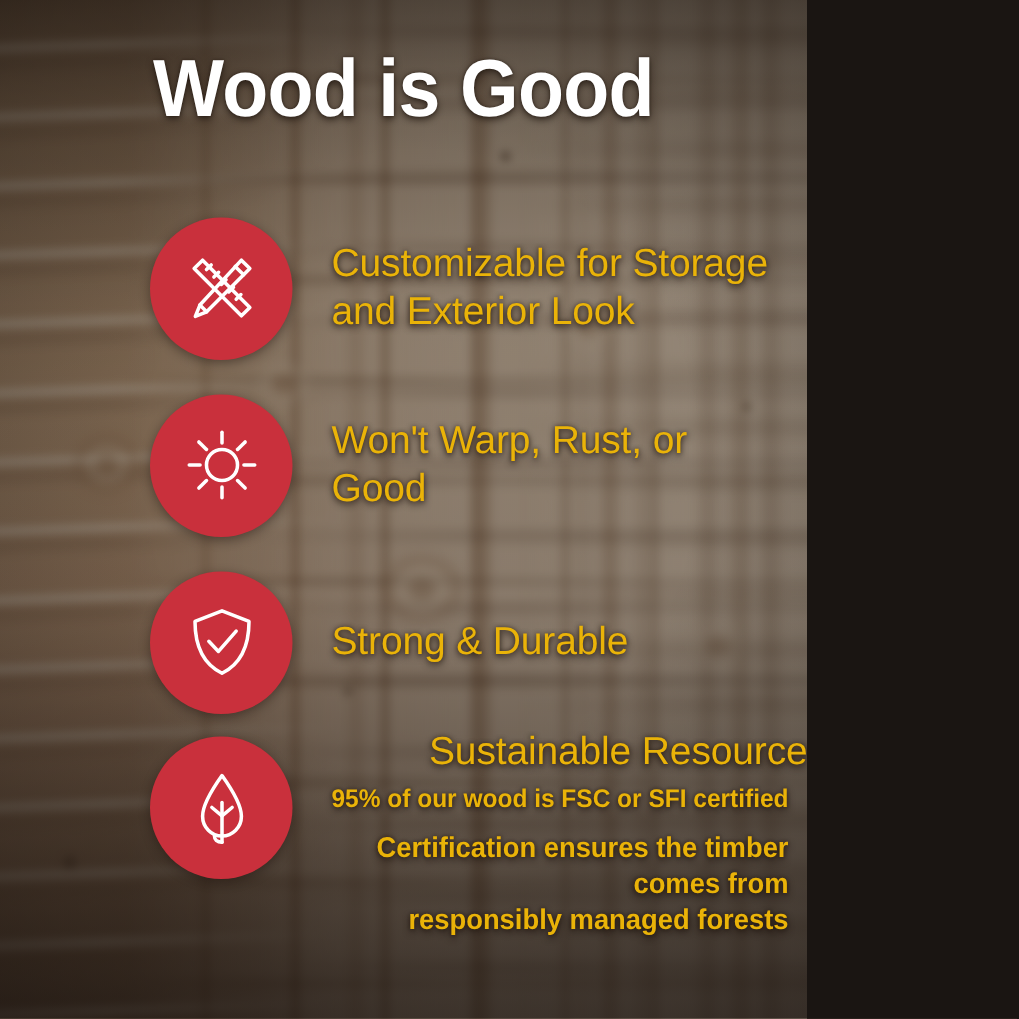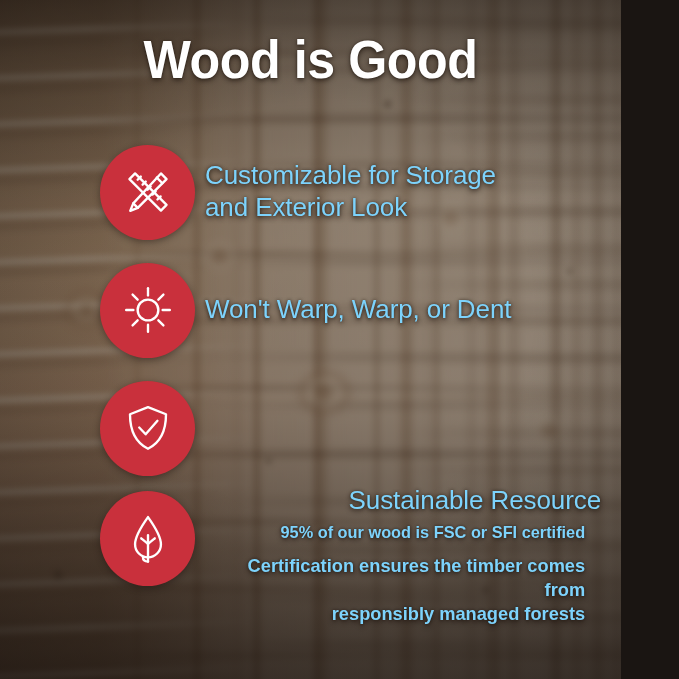--- a/index.html
+++ b/index.html
@@ -7,21 +7,21 @@
     padding: 0;
     background: #1a1512;
   }
   body {
     font-family: "Liberation Sans", sans-serif;
     -webkit-font-smoothing: antialiased;
   }
 
   #poster {
     position: relative;
-    width: 621px;
+    width: 538px;
     height: 679px;
     overflow: hidden;
     background: #6b5848;
     isolation: isolate;
   }
 
   
   .bg-layer {
     position: absolute;
     inset: -40px;
@@ -211,22 +211,22 @@
   }
   .badge svg * {
     stroke: #ffffff;
     fill: none;
     stroke-width: 2.1;
     stroke-linecap: round;
     stroke-linejoin: round;
   }
 
   .row-text {
-    margin-left: 10px;
-    color: #7dd3fc;
+    margin-left: 26px;
+    color: #eab308;
   }
 
   .headline {
     font-family: "Liberation Sans", sans-serif;
     font-weight: normal;
     font-size: 26px;
     line-height: 1.22;
     letter-spacing: -0.1px;
     text-shadow: 0 2px 5px rgba(30,20,14,0.8), 0 0 3px rgba(35,24,17,0.55);
     white-space: pre-line;
@@ -316,32 +316,35 @@
               <path d="M4.6 24 L11.0 24"></path>
               <path d="M37.0 24 L43.4 24"></path>
               <path d="M10.3 10.3 L14.8 14.8"></path>
               <path d="M33.2 33.2 L37.7 37.7"></path>
               <path d="M37.7 10.3 L33.2 14.8"></path>
               <path d="M14.8 33.2 L10.3 37.7"></path>
             </svg>
           </span>
         </div>
         <div class="row-text">
-          <div class="headline">Won't Warp, Warp, or Dent</div>
+          <div class="headline">Won't Warp, Rust, or Good</div>
         </div>
       </div>
 
       <div class="row row-3">
         <div class="badge">
           <span>
             <svg viewBox="0 0 48 48" aria-hidden="true">
               <path d="M24 5.5 L40 11.8 C40 26.5 34.6 37.2 24 42.5 C13.4 37.2 8 26.5 8 11.8 Z"></path>
               <path d="M16.2 23.6 L21.9 29.6 L32.4 17.6"></path>
             </svg>
           </span>
+        </div>
+        <div class="row-text">
+          <div class="headline">Strong &amp; Durable</div>
         </div>
       </div>
 
       <div class="row row-4">
         <div class="badge">
           <span>
             <svg viewBox="0 0 48 48" aria-hidden="true">
               <path d="M24 4.5 C31.5 15.0 35.5 22.5 35.5 28.6 C35.5 35.1 30.3 40.3 24 40.3 C17.7 40.3 12.5 35.1 12.5 28.6 C12.5 22.5 16.5 15.0 24 4.5 Z"></path>
               <path d="M24 20.5 L24 44.0"></path>
               <path d="M24 28.4 L18.0 23.4"></path>

